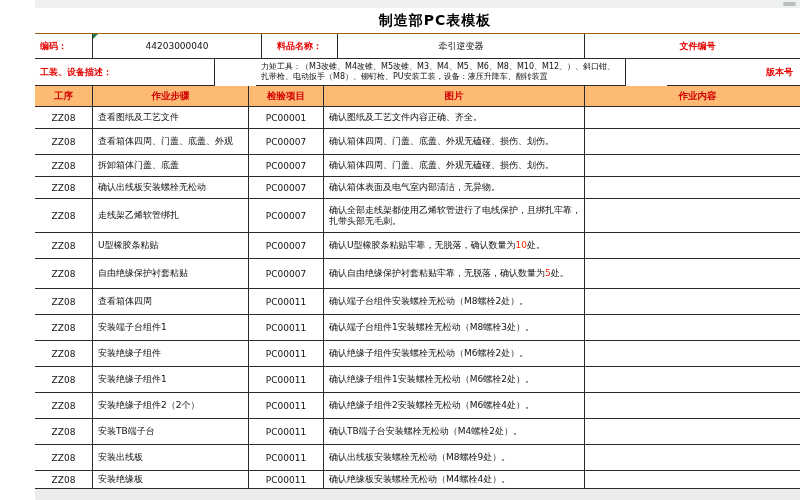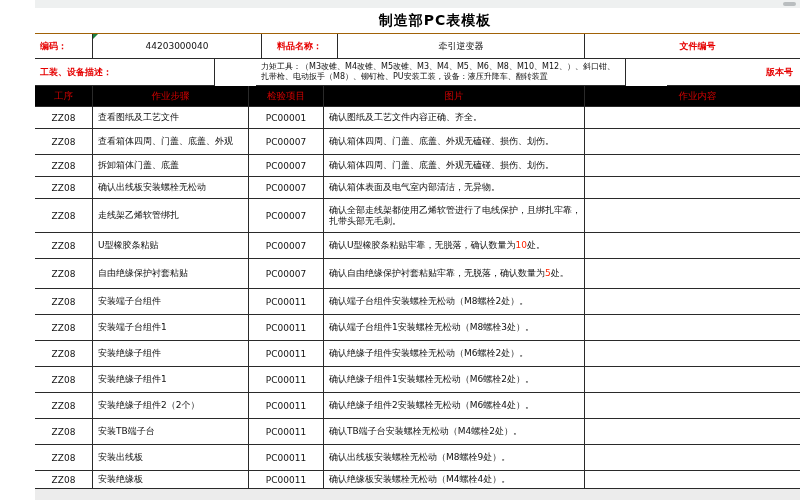--- a/index.html
+++ b/index.html
@@ -19,21 +19,21 @@
   .trow{display:grid;grid-template-columns:58px 156px 75px 261px 226px 24px;border-radius:6px;}
   .cell{
     border-right:1px solid #2a2a2a;border-bottom:1px solid #2a2a2a;
     overflow:hidden;display:flex;align-items:center;font-size:9px;
     position:relative;background:#fff;box-sizing:border-box;
   }
   .edge{border-right:none;}
   .c-center{justify-content:center;}
   .c-left{padding:0 3px 0 5px;}
   .lbl{color:#e60000;font-weight:bold;}
-  .hdr{background:#000000;color:#d10000;font-weight:normal;justify-content:center;font-size:9.5px;}
+  .hdr{background:#fdba74;color:#d10000;font-weight:bold;justify-content:center;font-size:9.5px;}
   .desc{display:block;font-size:8px;line-height:10px;padding:3px 4px 0 5px;}
   .docval{font-weight:bold;color:#222;white-space:nowrap;padding-left:3px;}
   .tri{position:absolute;top:0;left:0;width:0;height:0;
        border-top:5px solid #1e8040;border-right:5px solid transparent;}
   .red-num{color:#ff2400;}
   .c-content{flex-wrap:wrap;align-content:center;line-height:11px;}
   .c-content span{white-space:pre-wrap;}
   .bottom-strip{width:800px;background:#ececec;height:12px;}
   .clip-left{white-space:nowrap;}
 </style>
@@ -151,21 +151,21 @@
         <div class="cell c-left c-content">
           <span>确认自由绝缘保护衬套粘贴牢靠，无脱落，确认数量为</span>
           <span class="red-num">5</span>
           <span>处。</span>
         </div>
         <div class="cell "></div>
         <div class="cell edge"></div>
       </div>
       <div class="trow" style="height: 26px;">
         <div class="cell c-center">ZZ08</div>
-        <div class="cell c-left">安装端子台组件</div>
+        <div class="cell c-left">查看箱体四周</div>
         <div class="cell c-center">PC00011</div>
         <div class="cell c-left c-content">
           <span>确认端子台组件安装螺栓无松动（M8螺栓2处）。</span>
         </div>
         <div class="cell "></div>
         <div class="cell edge"></div>
       </div>
       <div class="trow" style="height: 26px;">
         <div class="cell c-center">ZZ08</div>
         <div class="cell c-left">安装端子台组件1</div>

